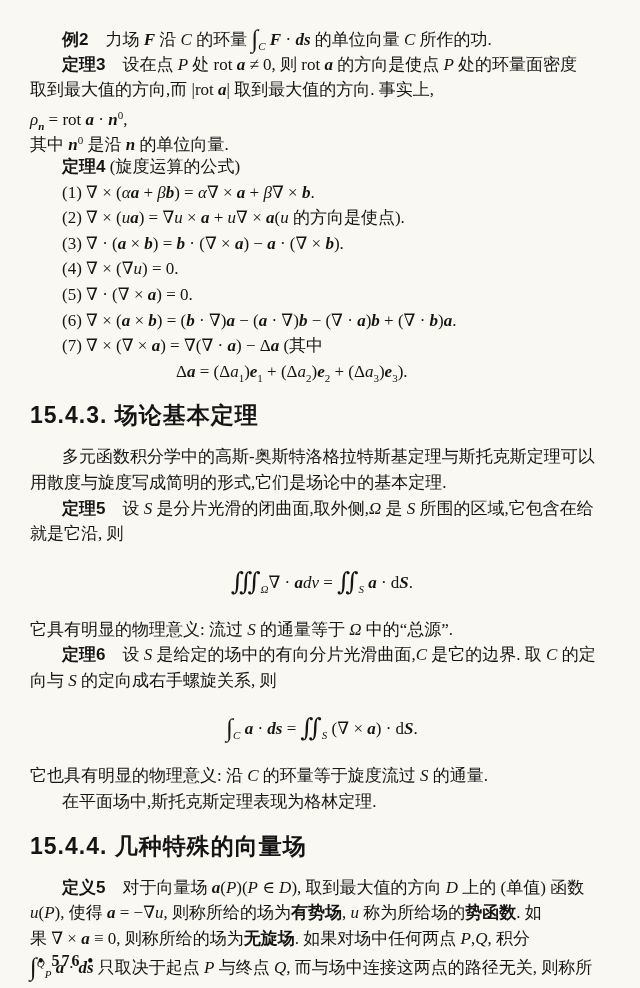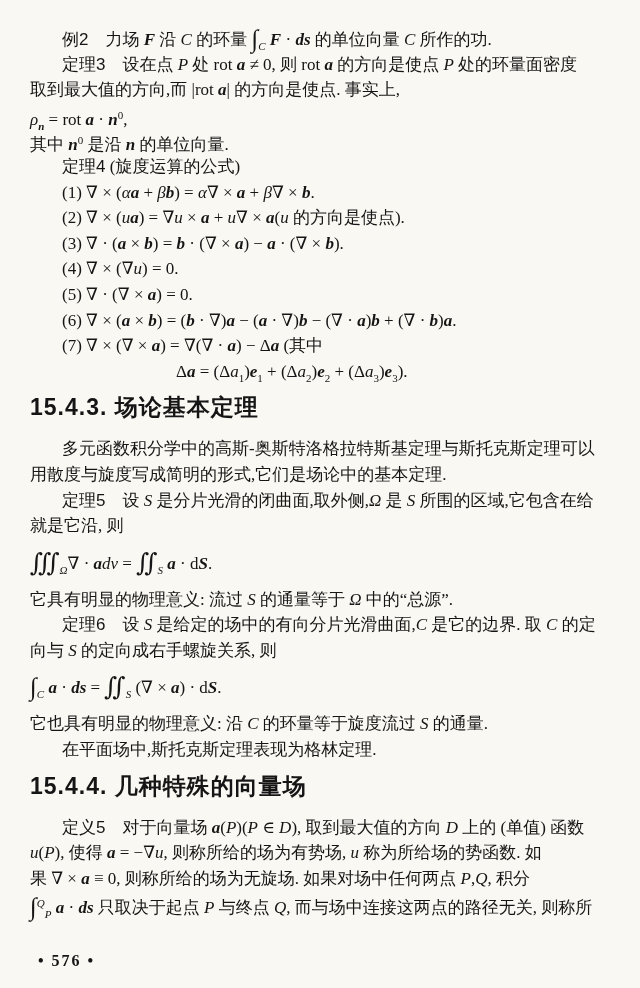--- a/index.html
+++ b/index.html
@@ -11,46 +11,46 @@
     padding:26px 26px 0 30px;overflow:hidden;
   }
   .line{
     font-size:17px;line-height:25.6px;height:25.6px;
     white-space:nowrap;
   }
   .indent{padding-left:32px;}
   .indent2{padding-left:146px;}
   .center{text-align:left;}
   .formula{
-    font-size:17px;text-align:left;height:40px;line-height:40px;
-    margin:4px 0;white-space:nowrap;
+    font-size:17px;text-align:center;height:40px;line-height:40px;
+    margin:15px 0;white-space:nowrap;
   }
   .heading{
     font-size:23px;font-weight:bold;height:38px;line-height:38px;
-    margin:4px 0 10px 0;white-space:nowrap;
+    margin:12px 0 10px 0;white-space:nowrap;
     font-family:"Liberation Sans","DejaVu Sans",sans-serif;
     letter-spacing:1px;
   }
-  .r-b{font-weight:normal;font-family:"Liberation Sans","DejaVu Sans",sans-serif;}
+  .r-b{font-weight:bold;font-family:"Liberation Sans","DejaVu Sans",sans-serif;}
   .r-i{font-style:italic;}
   .r-bi{font-style:italic;font-weight:bold;}
   .r-sub{font-size:11px;vertical-align:-5px;}
   .r-sup{font-size:11px;vertical-align:6px;}
   .r-int{font-size:25px;vertical-align:-2px;font-style:normal;font-weight:normal;}
   .page-num{
     position:absolute;left:38px;bottom:18px;
     font-size:16px;font-weight:bold;letter-spacing:2px;
   }
 </style>
 </head>
 <body>
 
 <div class="line indent"><span class="r-b">例2</span><span>　力场 </span><span class="r-bi">F</span><span> 沿 </span><span class="r-i">C</span><span> 的环量 </span><span class="r-int">∫</span><span class="r-i r-sub">C</span><span> </span><span class="r-bi">F</span><span> · </span><span class="r-bi">ds</span><span> 的单位向量 </span><span class="r-i">C</span><span> 所作的功.</span></div>
 <div class="line indent"><span class="r-b">定理3</span><span>　设在点 </span><span class="r-i">P</span><span> 处 rot </span><span class="r-bi">a</span><span> ≠ 0, 则 rot </span><span class="r-bi">a</span><span> 的方向是使点 </span><span class="r-i">P</span><span> 处的环量面密度</span></div>
-<div class="line"><span>取到最大值的方向,而 |rot </span><span class="r-bi">a</span><span>| 的方向是使点. 事实上,</span></div>
+<div class="line"><span>取到最大值的方向,而 |rot </span><span class="r-bi">a</span><span>| 取到最大值的方向. 事实上,</span></div>
 <div class="line center"><span class="r-i">ρ</span><span class="r-bi r-sub">n</span><span> = rot </span><span class="r-bi">a</span><span> · </span><span class="r-bi">n</span><span class="r-sup">0</span><span>,</span></div>
 <div class="line"><span>其中 </span><span class="r-bi">n</span><span class="r-sup">0</span><span> 是沿 </span><span class="r-bi">n</span><span> 的单位向量.</span></div>
 <div class="line indent"><span class="r-b">定理4</span><span> (旋度运算的公式)</span></div>
 <div class="line indent"><span>(1) ∇ × (</span><span class="r-i">α</span><span class="r-bi">a</span><span> + </span><span class="r-i">β</span><span class="r-bi">b</span><span>) = </span><span class="r-i">α</span><span>∇ × </span><span class="r-bi">a</span><span> + </span><span class="r-i">β</span><span>∇ × </span><span class="r-bi">b</span><span>.</span></div>
 <div class="line indent"><span>(2) ∇ × (</span><span class="r-i">u</span><span class="r-bi">a</span><span>) = ∇</span><span class="r-i">u</span><span> × </span><span class="r-bi">a</span><span> + </span><span class="r-i">u</span><span>∇ × </span><span class="r-bi">a</span><span>(</span><span class="r-i">u</span><span> 的方向是使点).</span></div>
 <div class="line indent"><span>(3) ∇ · (</span><span class="r-bi">a</span><span> × </span><span class="r-bi">b</span><span>) = </span><span class="r-bi">b</span><span> · (∇ × </span><span class="r-bi">a</span><span>) − </span><span class="r-bi">a</span><span> · (∇ × </span><span class="r-bi">b</span><span>).</span></div>
 <div class="line indent"><span>(4) ∇ × (∇</span><span class="r-i">u</span><span>) = 0.</span></div>
 <div class="line indent"><span>(5) ∇ · (∇ × </span><span class="r-bi">a</span><span>) = 0.</span></div>
 <div class="line indent"><span>(6) ∇ × (</span><span class="r-bi">a</span><span> × </span><span class="r-bi">b</span><span>) = (</span><span class="r-bi">b</span><span> · ∇)</span><span class="r-bi">a</span><span> − (</span><span class="r-bi">a</span><span> · ∇)</span><span class="r-bi">b</span><span> − (∇ · </span><span class="r-bi">a</span><span>)</span><span class="r-bi">b</span><span> + (∇ · </span><span class="r-bi">b</span><span>)</span><span class="r-bi">a</span><span>.</span></div>
 <div class="line indent"><span>(7) ∇ × (∇ × </span><span class="r-bi">a</span><span>) = ∇(∇ · </span><span class="r-bi">a</span><span>) − Δ</span><span class="r-bi">a</span><span> (其中</span></div>

